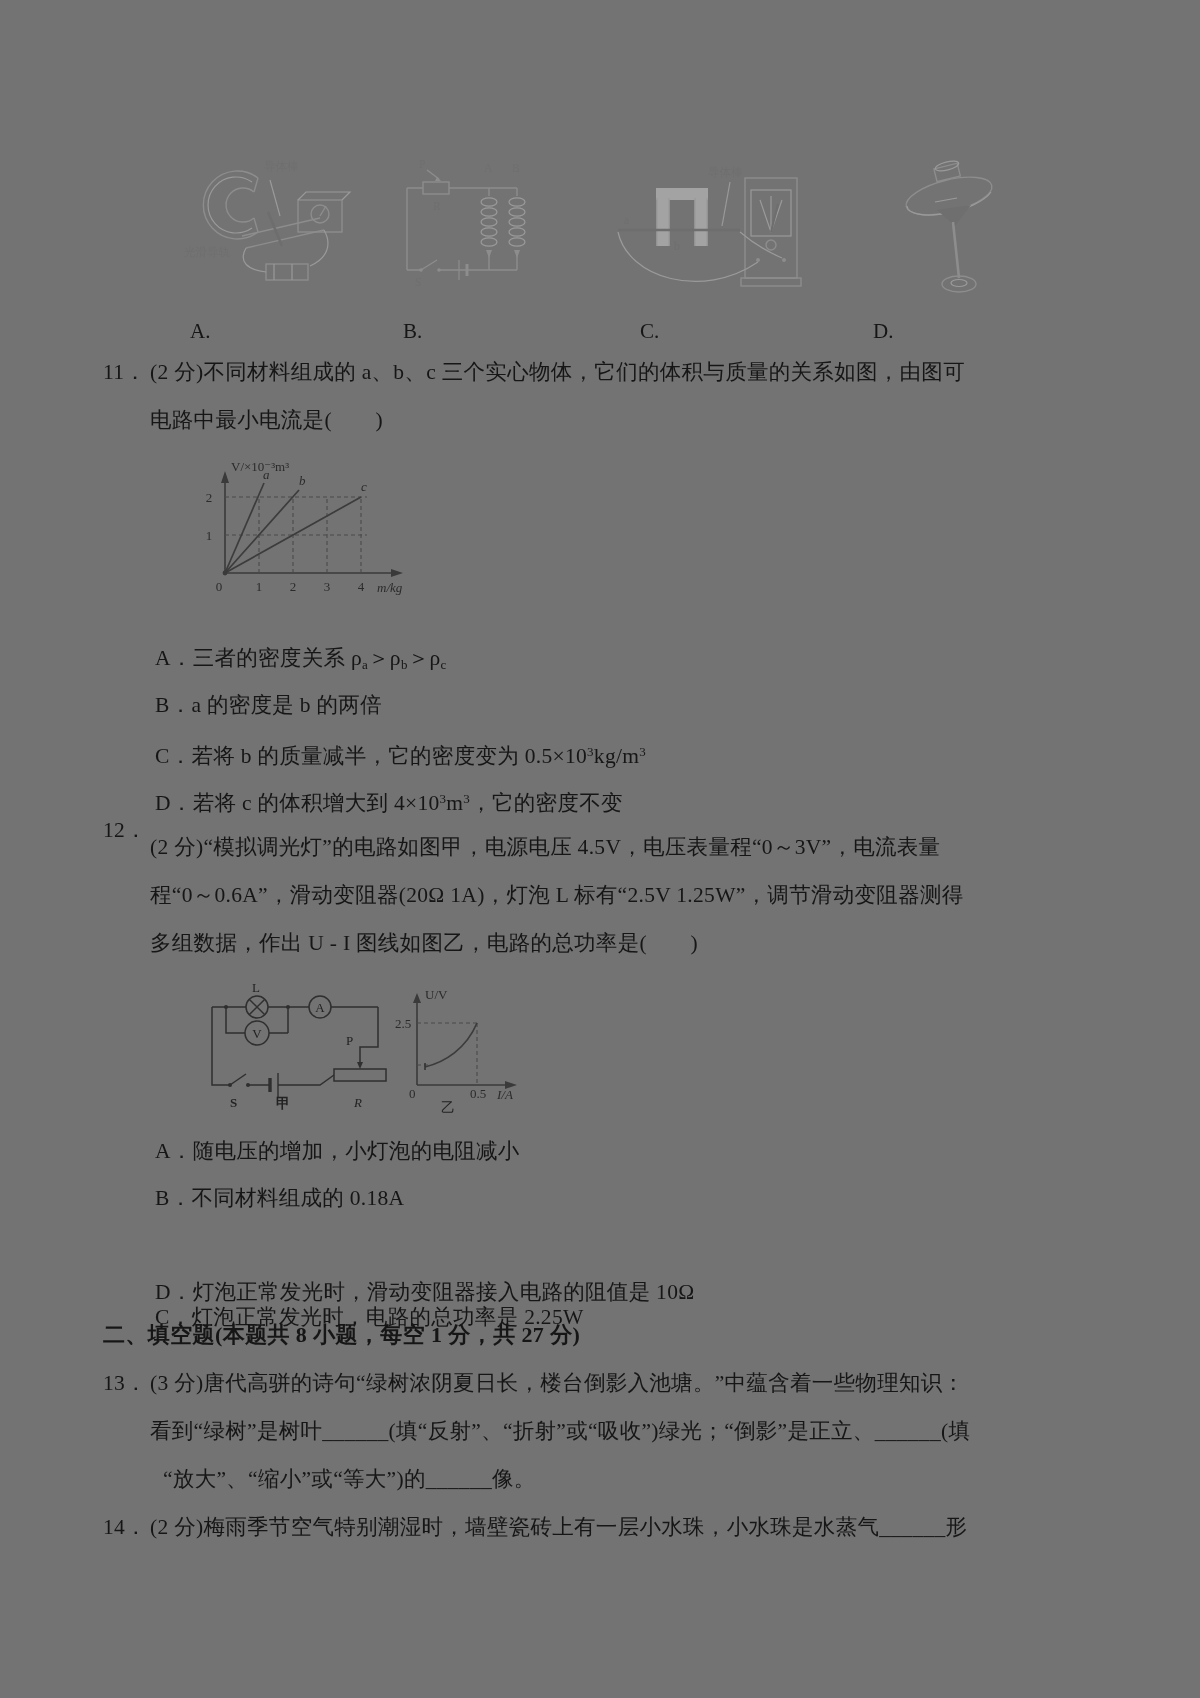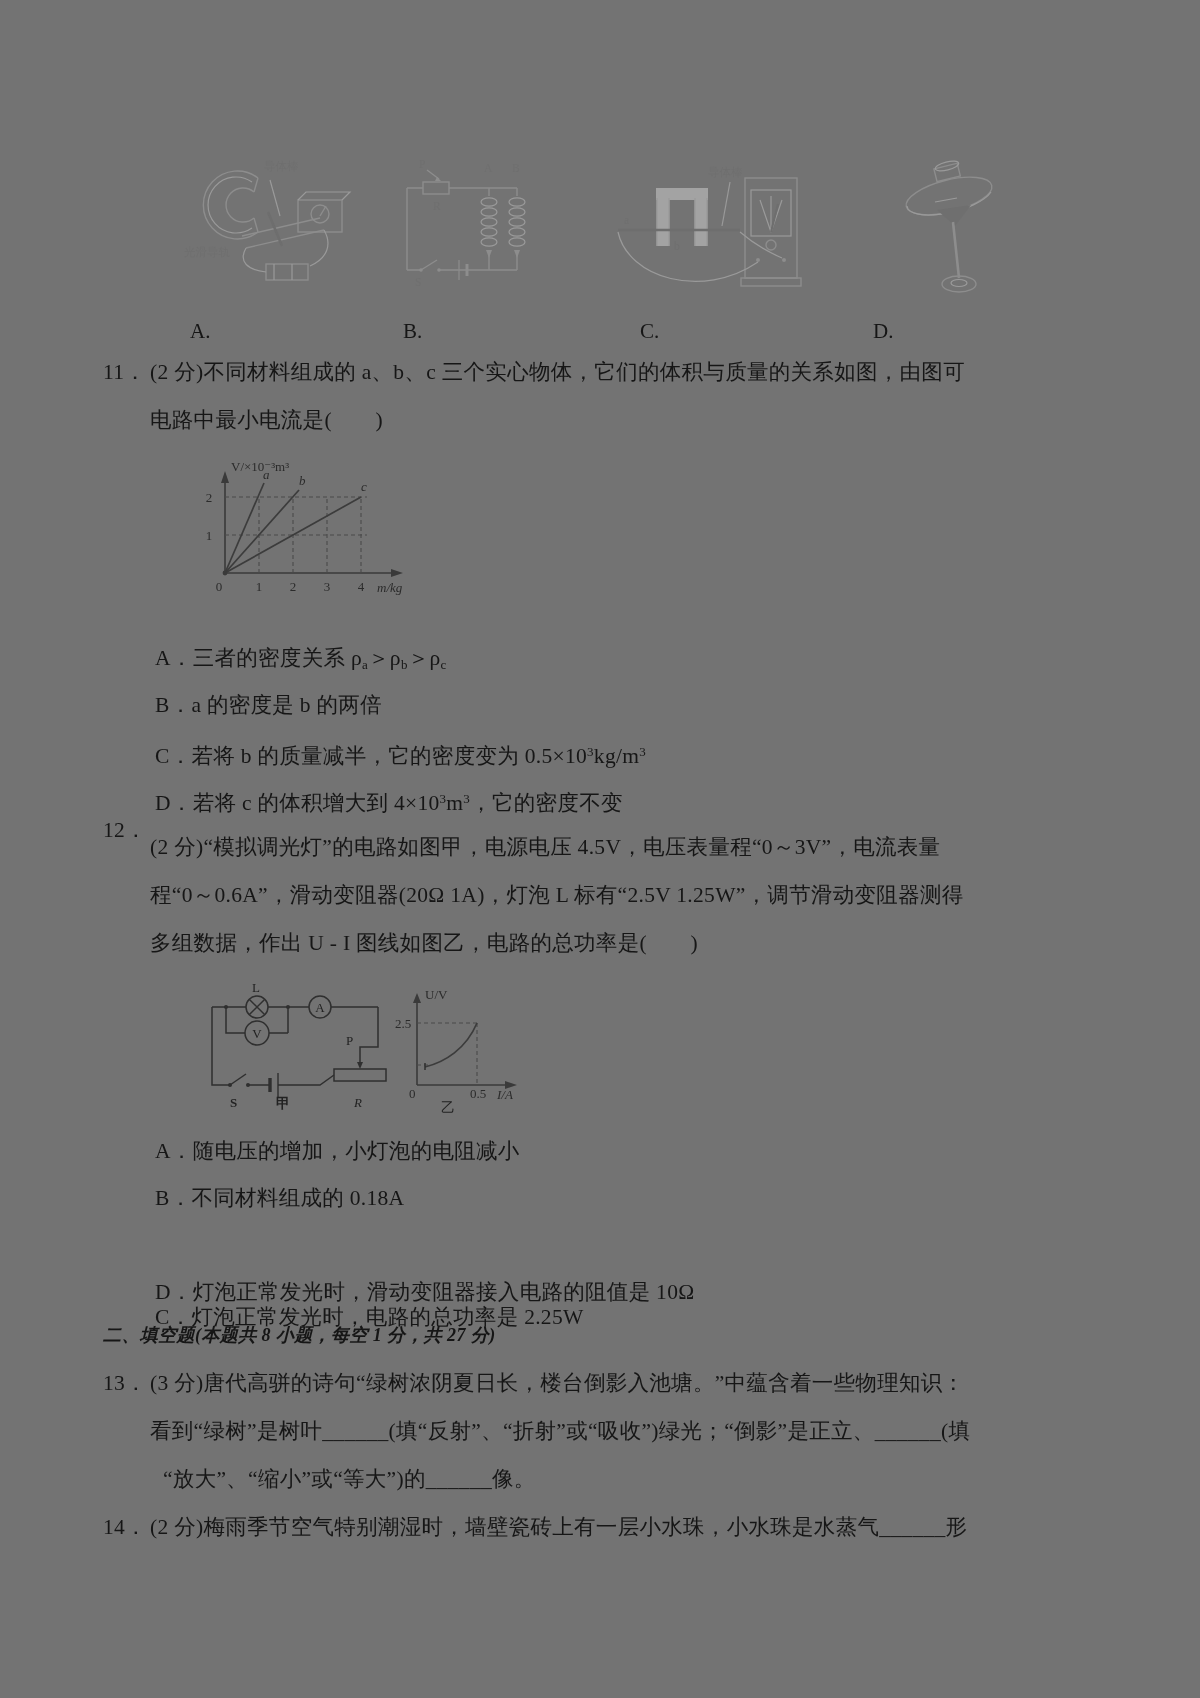--- a/index.html
+++ b/index.html
@@ -1,19 +1,19 @@
 <!DOCTYPE html>
 <html><head>
 <meta charset="utf-8">
 <style>
   html,body{margin:0;padding:0;}
   body{width:1200px;height:1698px;background:#ffffff;font-family:"Liberation Serif","DejaVu Serif",serif;color:#161616;}
   .page{position:relative;width:1200px;height:1698px;background:#737373;overflow:hidden;}
   .line{position:absolute;font-size:21.5px;line-height:30px;white-space:nowrap;letter-spacing:.3px;}
-  .sect{font-size:18px;font-weight:bold;letter-spacing:.4px;font-style:italic;}
+  .sect{font-size:22px;font-weight:bold;letter-spacing:.4px;}
   .figlab{position:absolute;font-size:21px;line-height:26px;}
   sub{font-size:13px;vertical-align:-4px;}
   sup{font-size:13px;vertical-align:7px;}
   svg{position:absolute;overflow:visible;}
   svg text{font-family:"Liberation Serif","DejaVu Serif",serif;}
   .sketch{stroke:#8d8d8d;fill:none;stroke-width:1.4;}
   .sketch2{stroke:#9a9a9a;fill:none;stroke-width:1.2;}
   .dark{stroke:#2f2f2f;fill:none;stroke-width:1.5;}
   .gline{stroke:#3c3c3c;fill:none;stroke-width:1.7;}
   .dash{stroke:#4a4a4a;fill:none;stroke-width:1.1;stroke-dasharray:4 3;}

